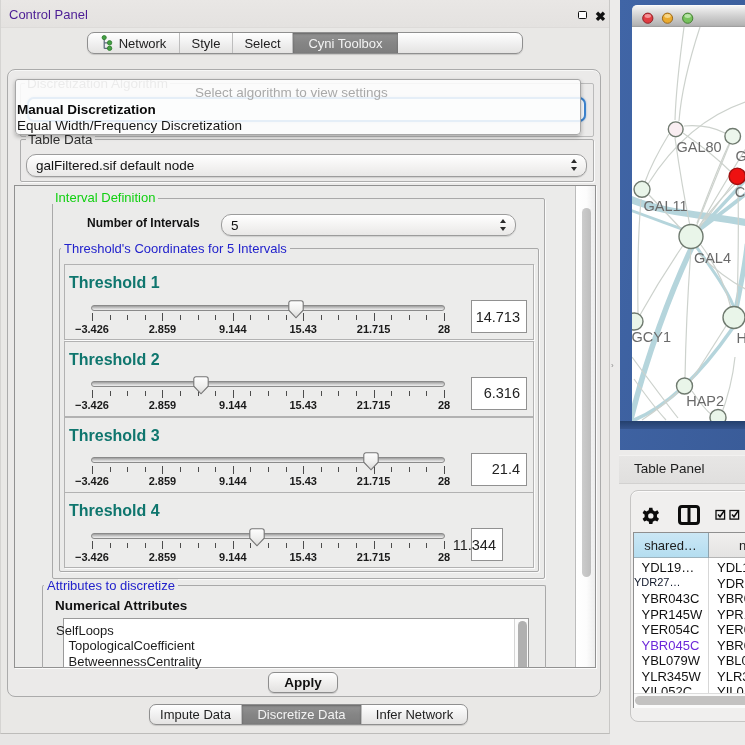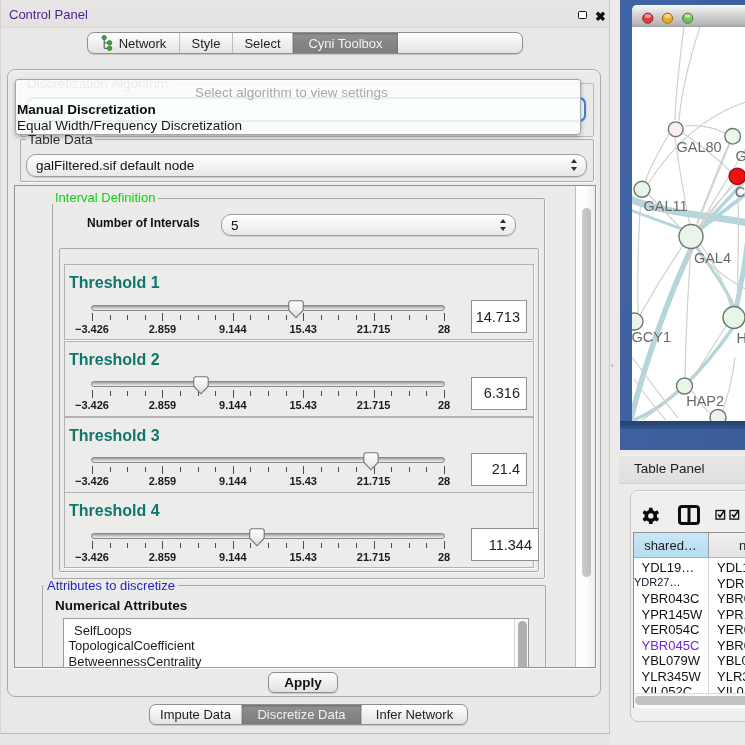--- a/index.html
+++ b/index.html
@@ -78,20 +78,21 @@
   <div class="ab" style="left:51px;top:198px;width:491px;height:379px;border:1px solid #a9a9a9;border-radius:2px;box-shadow:1px 1px 0 rgba(255,255,255,.7)"></div>
   <div class="gtitle" style="left:51px;top:191px;color:#10d010;background:#ebebea">Interval Definition</div>
 
   <div class="ab bold" style="left:86px;top:216px;font-size:12px;color:#111">Number of Intervals</div>
   <div class="combo" style="left:220px;top:214px;width:293px;height:20px">
     <div class="ctext">5</div>
       <div class="spin"></div>
   </div>
 
   <div class="ab" style="left:58px;top:248px;width:478px;height:322px;border:1px solid #a9a9a9;border-radius:2px;box-shadow:1px 1px 0 rgba(255,255,255,.7)"></div>
+  <div class="gtitle" style="left:60px;top:242px;color:#2222cc;background:#ebebea">Threshold's Coordinates for 5 Intervals</div>
 
 <svg width="0" height="0" style="position:absolute">
       <defs>
         <linearGradient id="thg" x1="0" y1="0" x2="0" y2="1">
           <stop offset="0" stop-color="#fefefe"></stop>
           <stop offset="0.6" stop-color="#ededec"></stop>
           <stop offset="1" stop-color="#d8d7d6"></stop>
         </linearGradient>
       </defs>
     </svg>
@@ -226,32 +227,32 @@
 <div class="tick" style="left:379.5px;top:48px;height:8px"></div>
 <div class="tlabel" style="left:27.5px;top:57.5px">−3.426</div>
 <div class="tlabel" style="left:97.9px;top:57.5px">2.859</div>
 <div class="tlabel" style="left:168.3px;top:57.5px">9.144</div>
 <div class="tlabel" style="left:238.7px;top:57.5px">15.43</div>
 <div class="tlabel" style="left:309.1px;top:57.5px">21.715</div>
 <div class="tlabel" style="left:379.5px;top:57.5px">28</div>
 <svg class="thumb" style="left:184.5px;top:34.5px" viewBox="0 0 16 19">
         <path d="M3,0.8 h10 a2.2,2.2 0 0 1 2.2,2.2 v7.2 l-7.2,7.6 l-7.2,-7.6 v-7.2 a2.2,2.2 0 0 1 2.2,-2.2 z" fill="url(#thg)" stroke="#757575" stroke-width="1.1"></path>
       </svg>
-<div class="vbox" style="left:406.5px;top:35px;width:68px;height:33px">11.344</div>
+<div class="vbox" style="left:406.5px;top:35px;width:32px;height:33px">11.344</div>
 </div>
 
   <div class="ab" style="left:41px;top:585px;width:502px;height:82px;border:1px solid #a9a9a9;border-radius:2px 2px 0 0;border-bottom:none"></div>
   <div class="gtitle" style="left:43px;top:579px;color:#2222cc;background:#ebebea">Attributes to discretize</div>
   <div class="ab bold" style="left:54px;top:598px;font-size:13.5px;color:#111">Numerical Attributes</div>
 
   <div class="ab" style="left:62px;top:618px;width:466px;height:50px;border:1px solid #9a9a9a;background:#fff;box-sizing:border-box;overflow:hidden">
     <div class="ab" style="right:0;top:0;width:13px;height:50px;background:#fbfbfb;border-left:1px solid #d5d5d5"></div>
     <div class="ab" style="right:1.5px;top:2px;width:9px;height:60px;border-radius:5px;background:#b0b0b0"></div>
   </div>
-  <div class="item" style="left:73px;top:622.5px">SelfLoops</div>
+  <div class="item" style="left:55px;top:622.5px">SelfLoops</div>
   <div class="item" style="left:67.5px;top:638px">TopologicalCoefficient</div>
   <div class="item" style="left:67.5px;top:653.5px">BetweennessCentrality</div>
 
   <div class="ab" style="left:267px;top:671.5px;width:68px;height:19px;border:1px solid #8d8d8d;border-radius:6px;background:linear-gradient(#fefefe,#f0efee 50%,#e2e1e0);box-shadow:0 1px 1px rgba(0,0,0,.15);display:flex;align-items:center;justify-content:center;font-size:13.5px;font-weight:bold;color:#111">Apply</div>
 
   <div class="tabbar" style="left:148px;top:704px;width:317px;height:19px">
     <div class="tab" style="width:91px">Impute Data</div>
     <div class="tab sel" style="width:119px">Discretize Data</div>
     <div class="tab" style="width:105px">Infer Network</div>
   </div>

